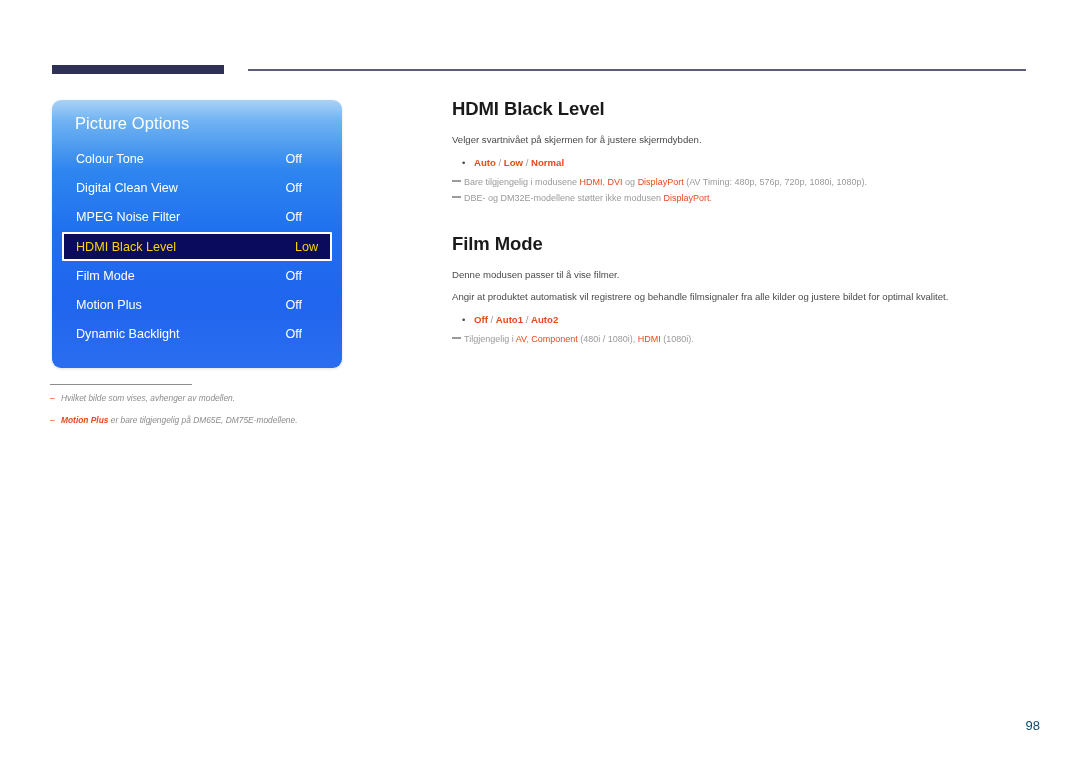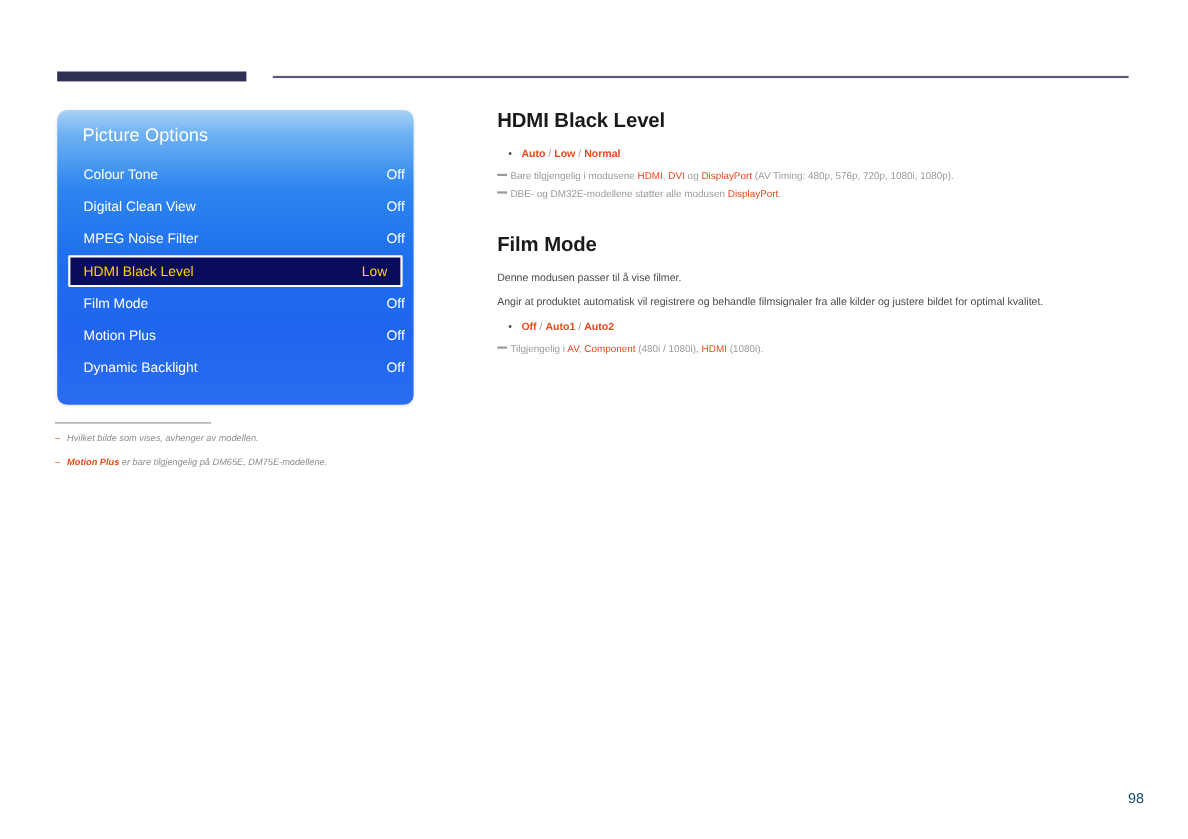--- a/index.html
+++ b/index.html
@@ -32,21 +32,21 @@
     width: 778px;
     height: 1.5px;
     background: #5a5c78;
   }
 
   
   .osd-panel {
     position: absolute;
     left: 52px;
     top: 100px;
-    width: 324px;
+    width: 290px;
     height: 268px;
     border-radius: 9px;
     background: linear-gradient(to bottom,
         #a9d2f7 0%,
         #6fb2f2 8%,
         #2f86ef 26%,
         #1f6fee 50%,
         #2065ee 75%,
         #2a6df0 100%);
     box-shadow: 0 1px 3px rgba(0,0,0,0.12);
@@ -64,21 +64,21 @@
     position: absolute;
     left: 0;
     top: 44px;
     width: 100%;
   }
   .osd-row {
     position: relative;
     height: 29.3px;
     display: flex;
     align-items: center;
-    padding: 0 8px 0 24px;
+    padding: 0 40px 0 24px;
     box-sizing: border-box;
     color: #ffffff;
     font-size: 12.6px;
   }
   .osd-row .label { flex: 1 1 auto; }
   .osd-row .value { flex: 0 0 auto; }
 
   .osd-row.selected {
     background: #0a0b5c;
     border: 2px solid #ffffff;
@@ -249,33 +249,34 @@
       <span class="ftxt"><span>Hvilket bilde som vises, avhenger av modellen.</span></span>
     </div>
     <div class="footnote">
       <span class="dash">–</span>
       <span class="ftxt"><b>Motion Plus</b><span> er bare tilgjengelig på DM65E, DM75E-modellene.</span></span>
     </div>
   </div>
 
 <div class="content" id="content">
     <div class="sec-title">HDMI Black Level</div>
+    <p class="para">Velger svartnivået på skjermen for å justere skjermdybden.</p>
     <div class="opt-list">
       <div class="opt-item">
         <span class="bullet">•</span>
         <span class="opts"><b>Auto</b><span> / </span><b>Low</b><span> / </span><b>Normal</b></span>
       </div>
     </div>
     <div class="note">
       <span class="nd"></span>
       <span class="ntxt"><span>Bare tilgjengelig i modusene </span><b>HDMI</b><span>, </span><b>DVI</b><span> og </span><b>DisplayPort</b><span> (AV Timing: 480p, 576p, 720p, 1080i, 1080p).</span></span>
     </div>
     <div class="note">
       <span class="nd"></span>
-      <span class="ntxt"><span>DBE- og DM32E-modellene støtter alle modusen </span><b>DisplayPort</b><span>.</span></span>
+      <span class="ntxt"><span>DBE- og DM32E-modellene støtter ikke modusen </span><b>DisplayPort</b><span>.</span></span>
     </div>
     <div class="sec-title second">Film Mode</div>
     <p class="para">Denne modusen passer til å vise filmer.</p>
     <p class="para">Angir at produktet automatisk vil registrere og behandle filmsignaler fra alle kilder og justere bildet for optimal kvalitet.</p>
     <div class="opt-list">
       <div class="opt-item">
         <span class="bullet">•</span>
         <span class="opts"><b>Off</b><span> / </span><b>Auto1</b><span> / </span><b>Auto2</b></span>
       </div>
     </div>

